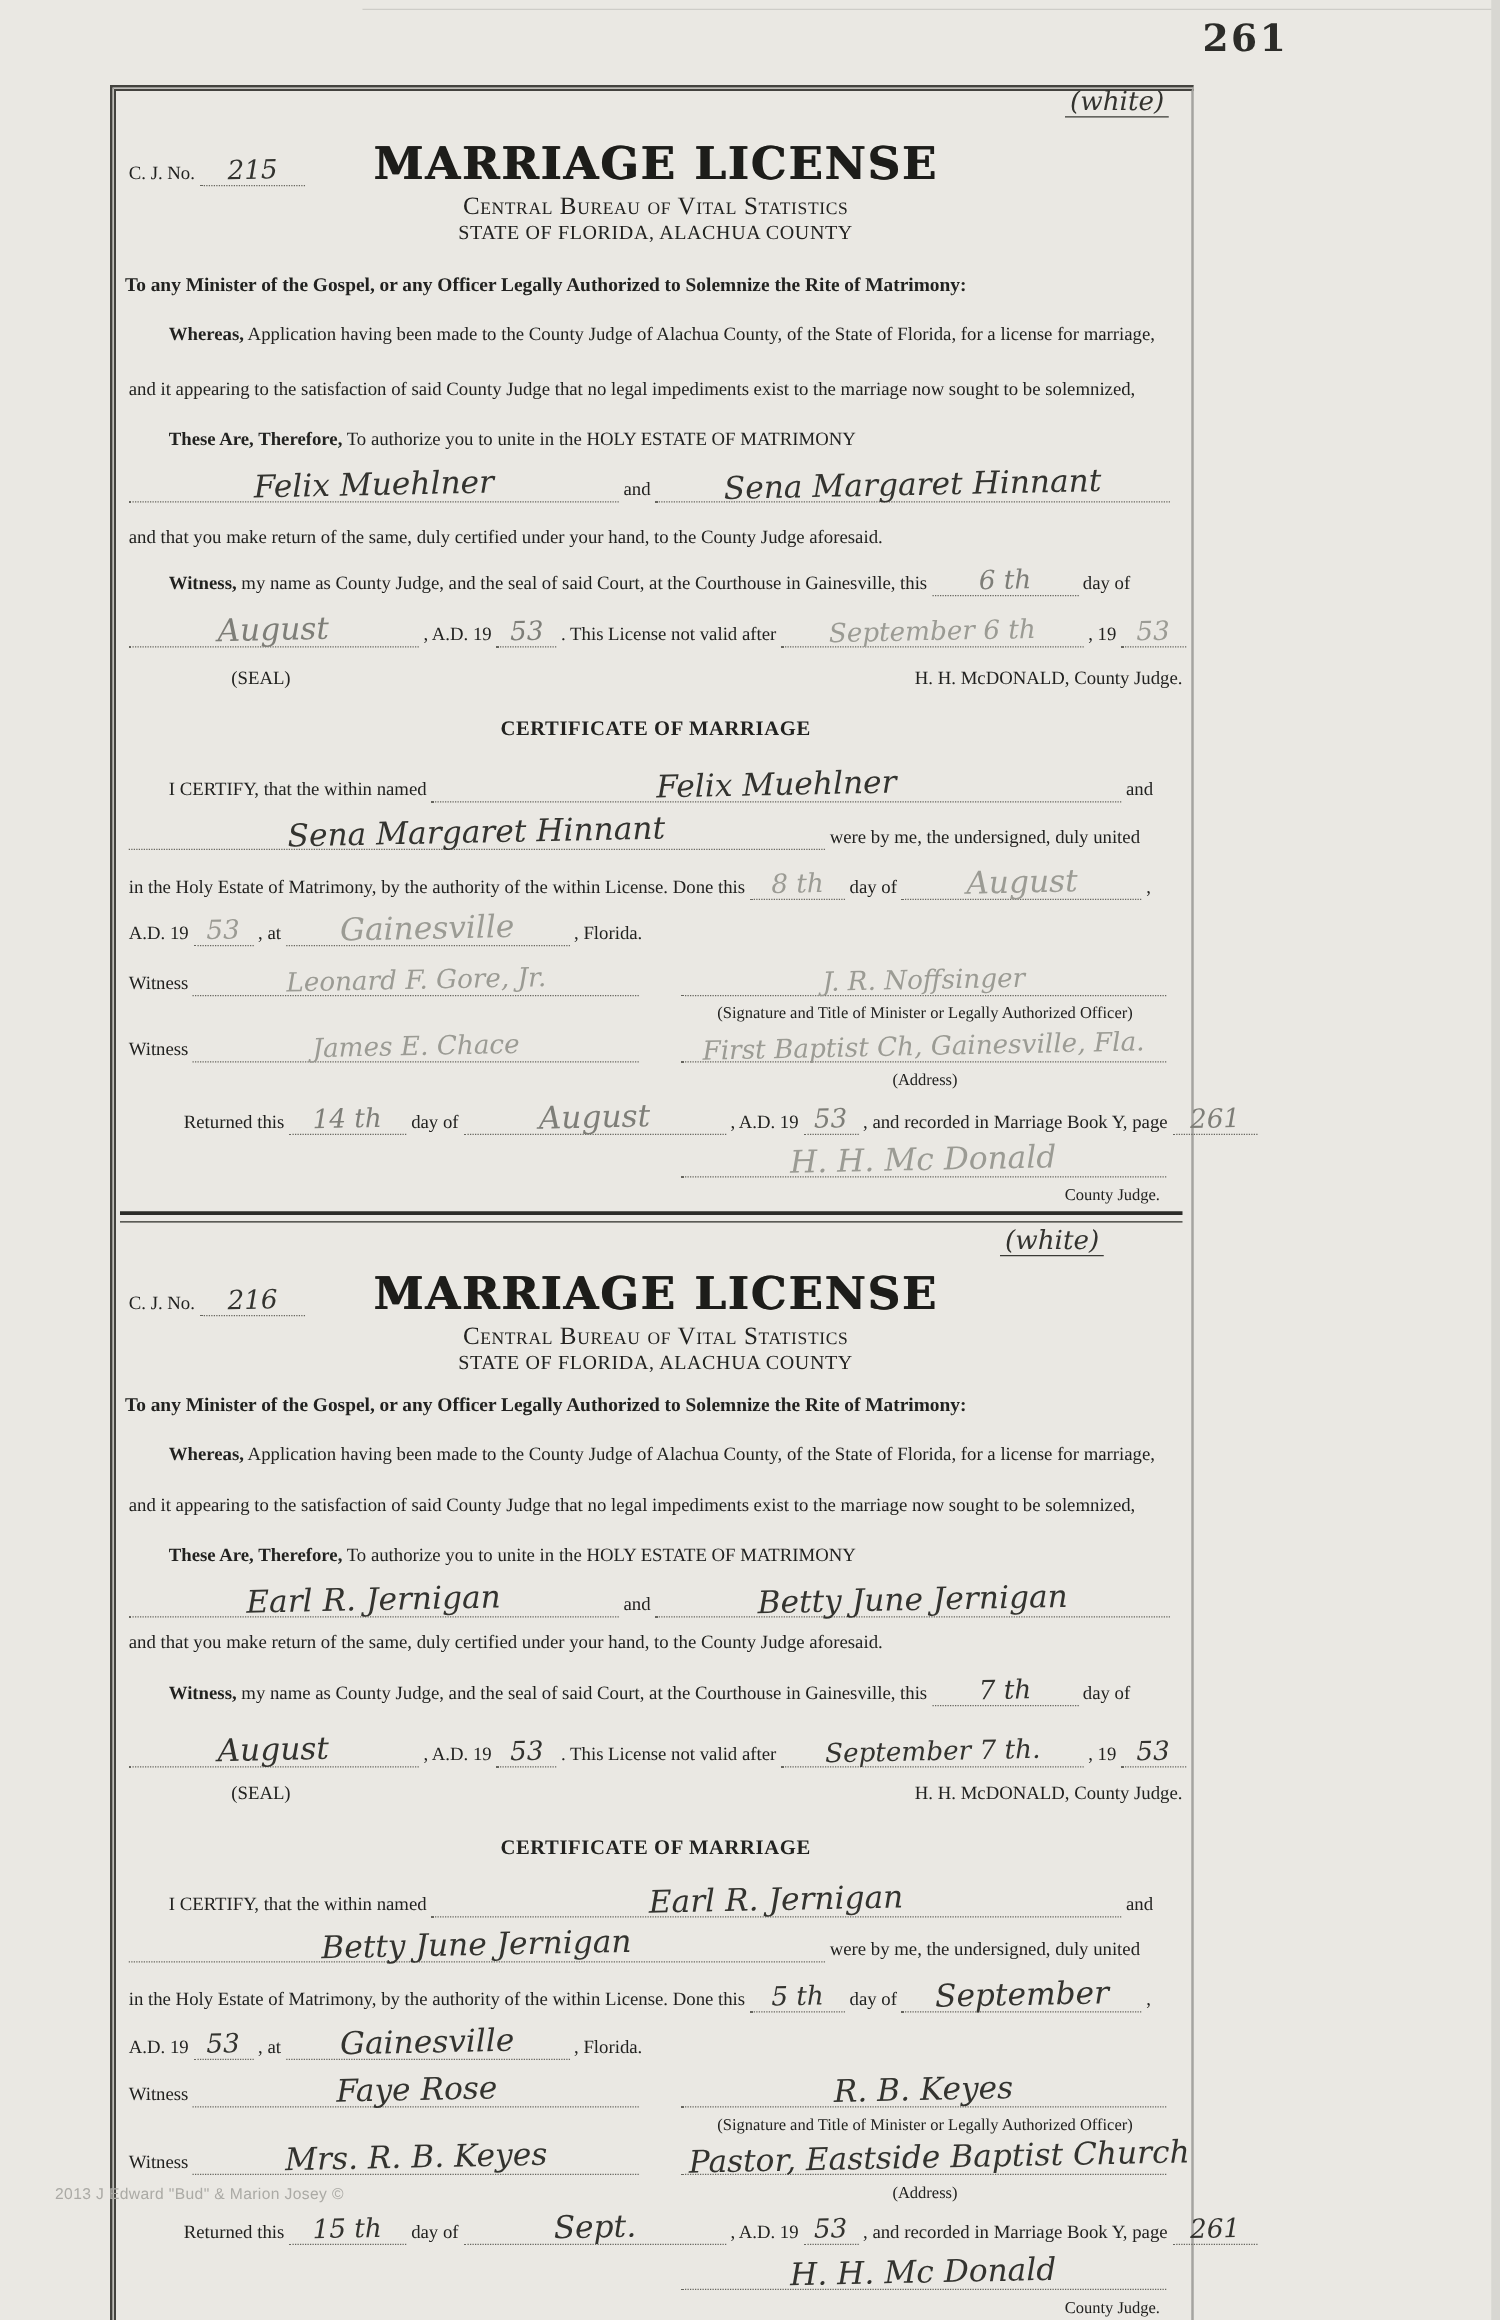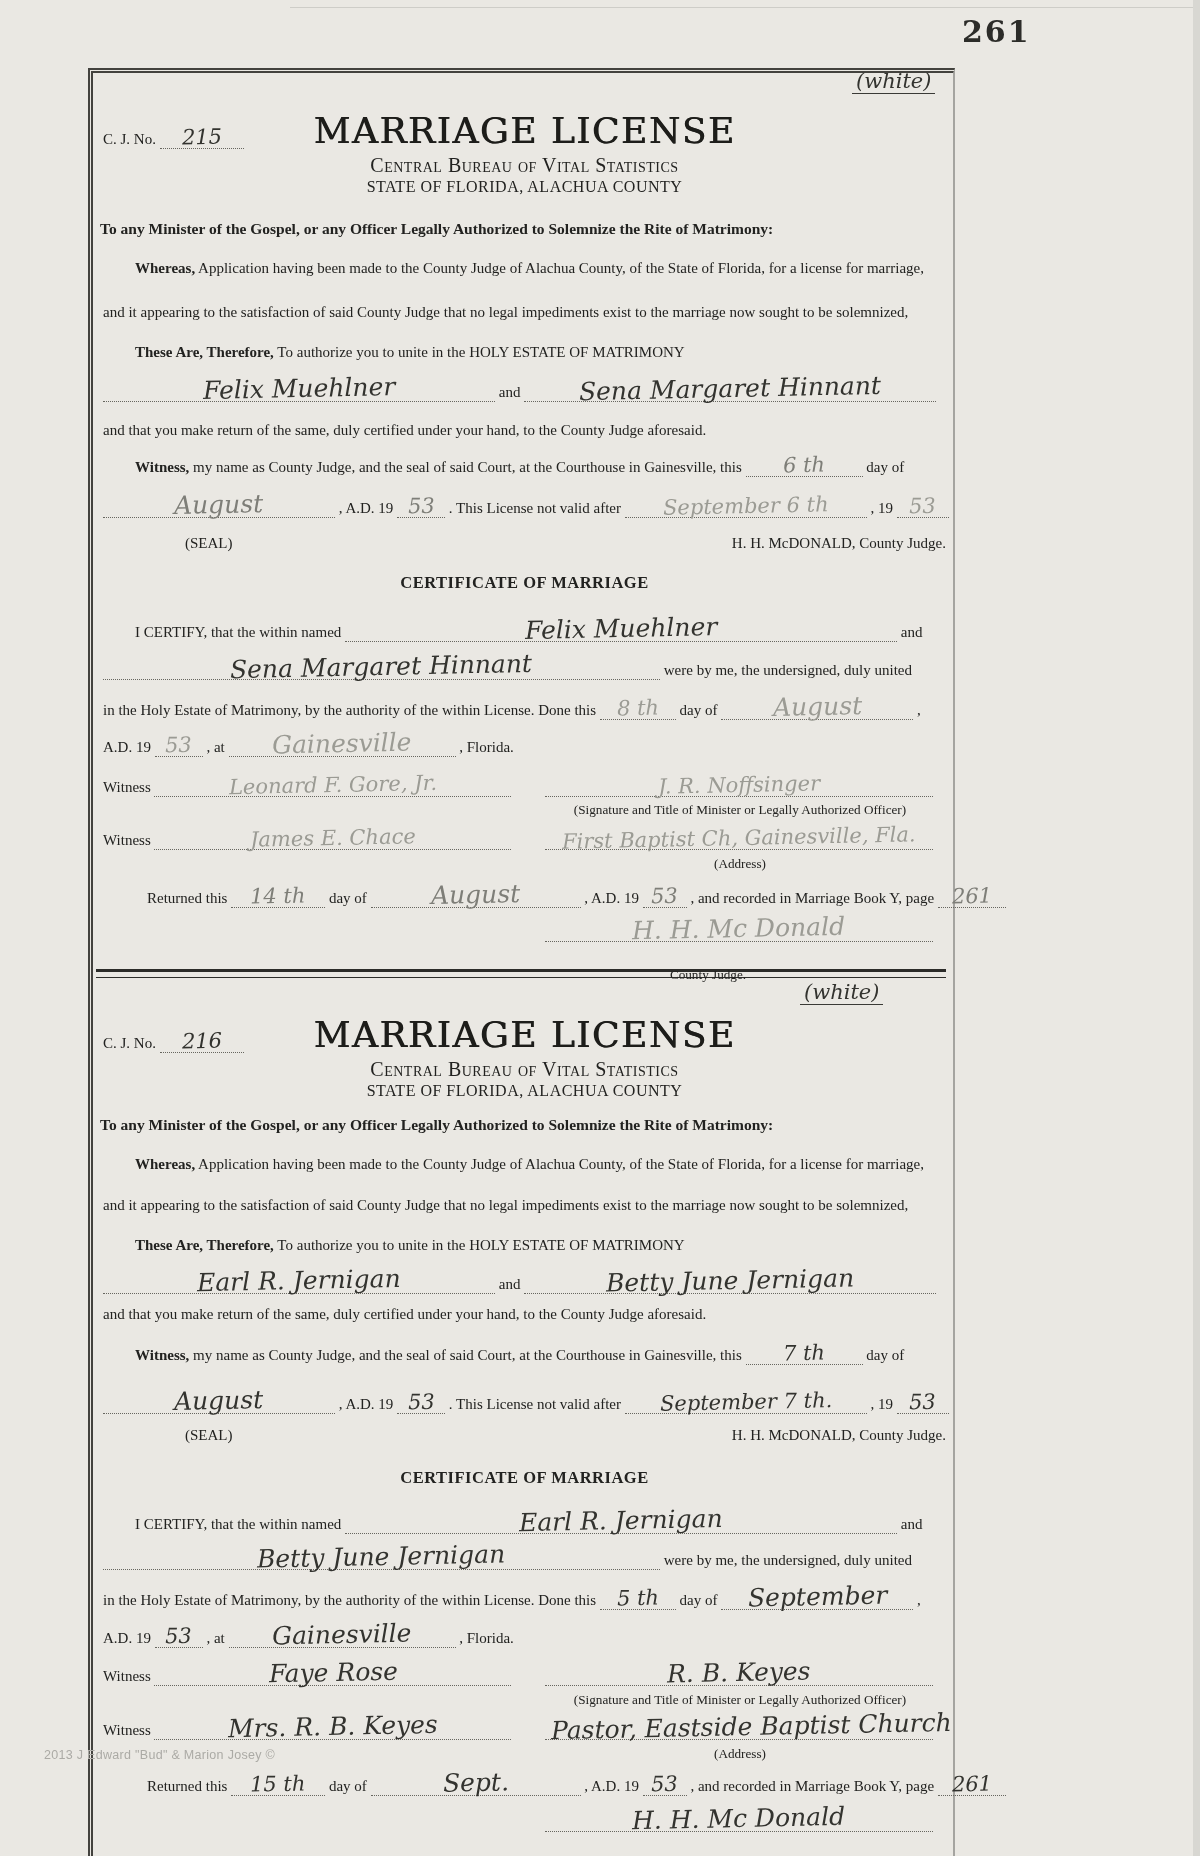--- a/index.html
+++ b/index.html
@@ -11,34 +11,34 @@
   .pageno{position:absolute;top:14px;left:962px;font-family:"DejaVu Serif",serif;font-weight:bold;
           font-size:30px;letter-spacing:2px;color:#2c2c29;}
   .doc{position:absolute;left:88px;top:68px;width:860px;bottom:-4px;
        border-left:5px double #43423e;border-top:5px double #43423e;border-right:2px solid #a5a4a0;}
   .sep{position:absolute;left:96px;width:850px;top:969px;height:5px;
        border-top:3px solid #2c2c29;border-bottom:1px solid #2c2c29;}
   .lic{position:absolute;left:0;width:1200px;}
   .line{position:absolute;left:103px;white-space:nowrap;font-size:15px;line-height:19px;}
   .ctr{right:254px;text-align:center;}
   .b{font-weight:bold;}
-  .title{font-family:"DejaVu Serif",serif;font-weight:normal;font-size:36px;line-height:38px;
+  .title{font-family:"DejaVu Serif",serif;font-weight:bold;font-size:36px;line-height:38px;
          letter-spacing:1.5px;color:#1d1d1a;text-shadow:.7px 0 currentColor;}
   .subtitle{font-variant:small-caps;font-size:20px;letter-spacing:.5px;}
   .stateline{font-size:16px;letter-spacing:.5px;}
   .certtitle{font-weight:bold;font-size:16.5px;letter-spacing:.5px;}
   .fill{display:inline-block;height:17px;line-height:17px;border-bottom:1.4px dotted #67665f;
         text-align:center;overflow:visible;vertical-align:baseline;padding:0 6px;}
   .hw{font-family:"DejaVu Serif",serif;font-style:italic;display:inline-block;line-height:0;
       white-space:nowrap;transform:rotate(-1.2deg);}
   .hw-lg{font-size:25px;}  .hw-md{font-size:21px;}
   .ink-d{color:#33332f;}  .ink-m{color:#7e7e78;}  .ink-l{color:#9b9b94;}
   .cap{font-size:13.2px;}
   .capc{width:390px;left:545px;text-align:center;right:auto;}
-  .capr{width:390px;left:513px;text-align:center;padding-right:10px;right:auto;margin-top:19px;}
+  .capr{width:390px;left:538px;text-align:right;padding-right:10px;right:auto;}
   .sigline{left:545px;width:390px;right:auto;}
   .sigline .fill{width:376px;}
   .note{font-family:"DejaVu Serif",serif;font-style:italic;font-size:21px;transform:rotate(-2deg);
         border-bottom:1.5px solid #3a3a36;padding:0 4px;color:#33332f;}
   .watermark{position:absolute;left:44px;top:1748px;font-family:"Liberation Sans",sans-serif;
              font-size:12.5px;color:#abaaa5;letter-spacing:.3px;}
   .ind{padding-left:32px;}
 </style>
 </head>
 <body>

